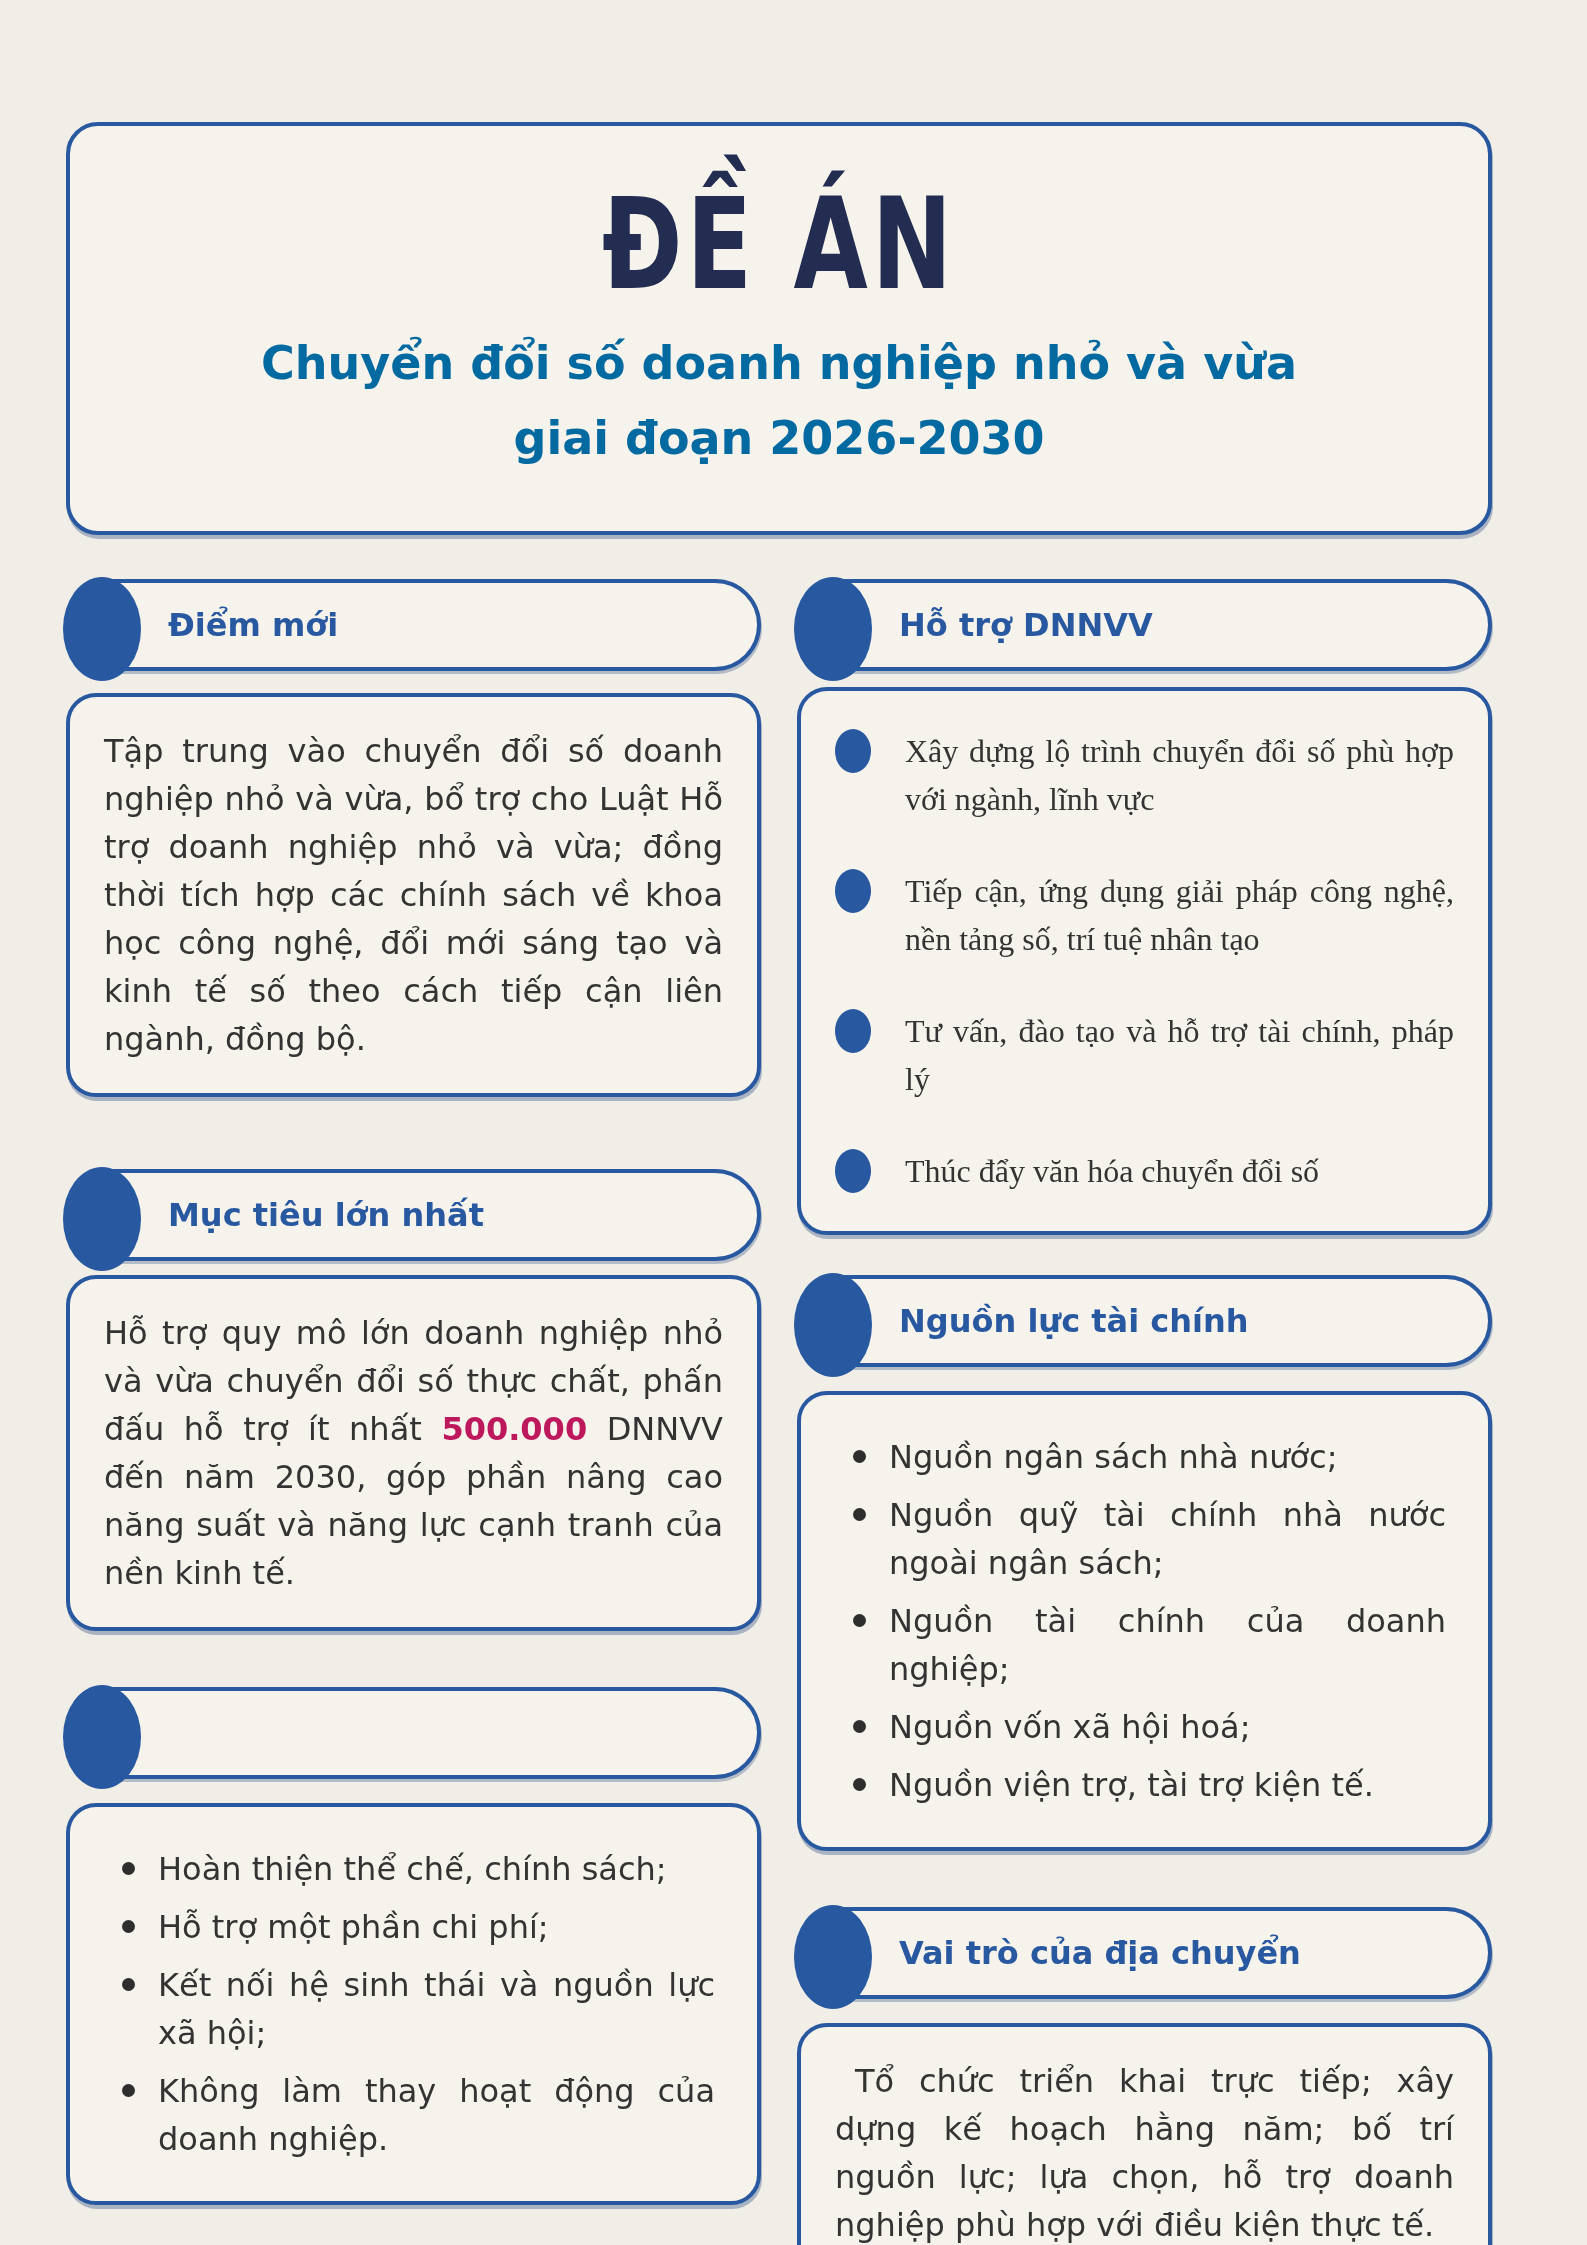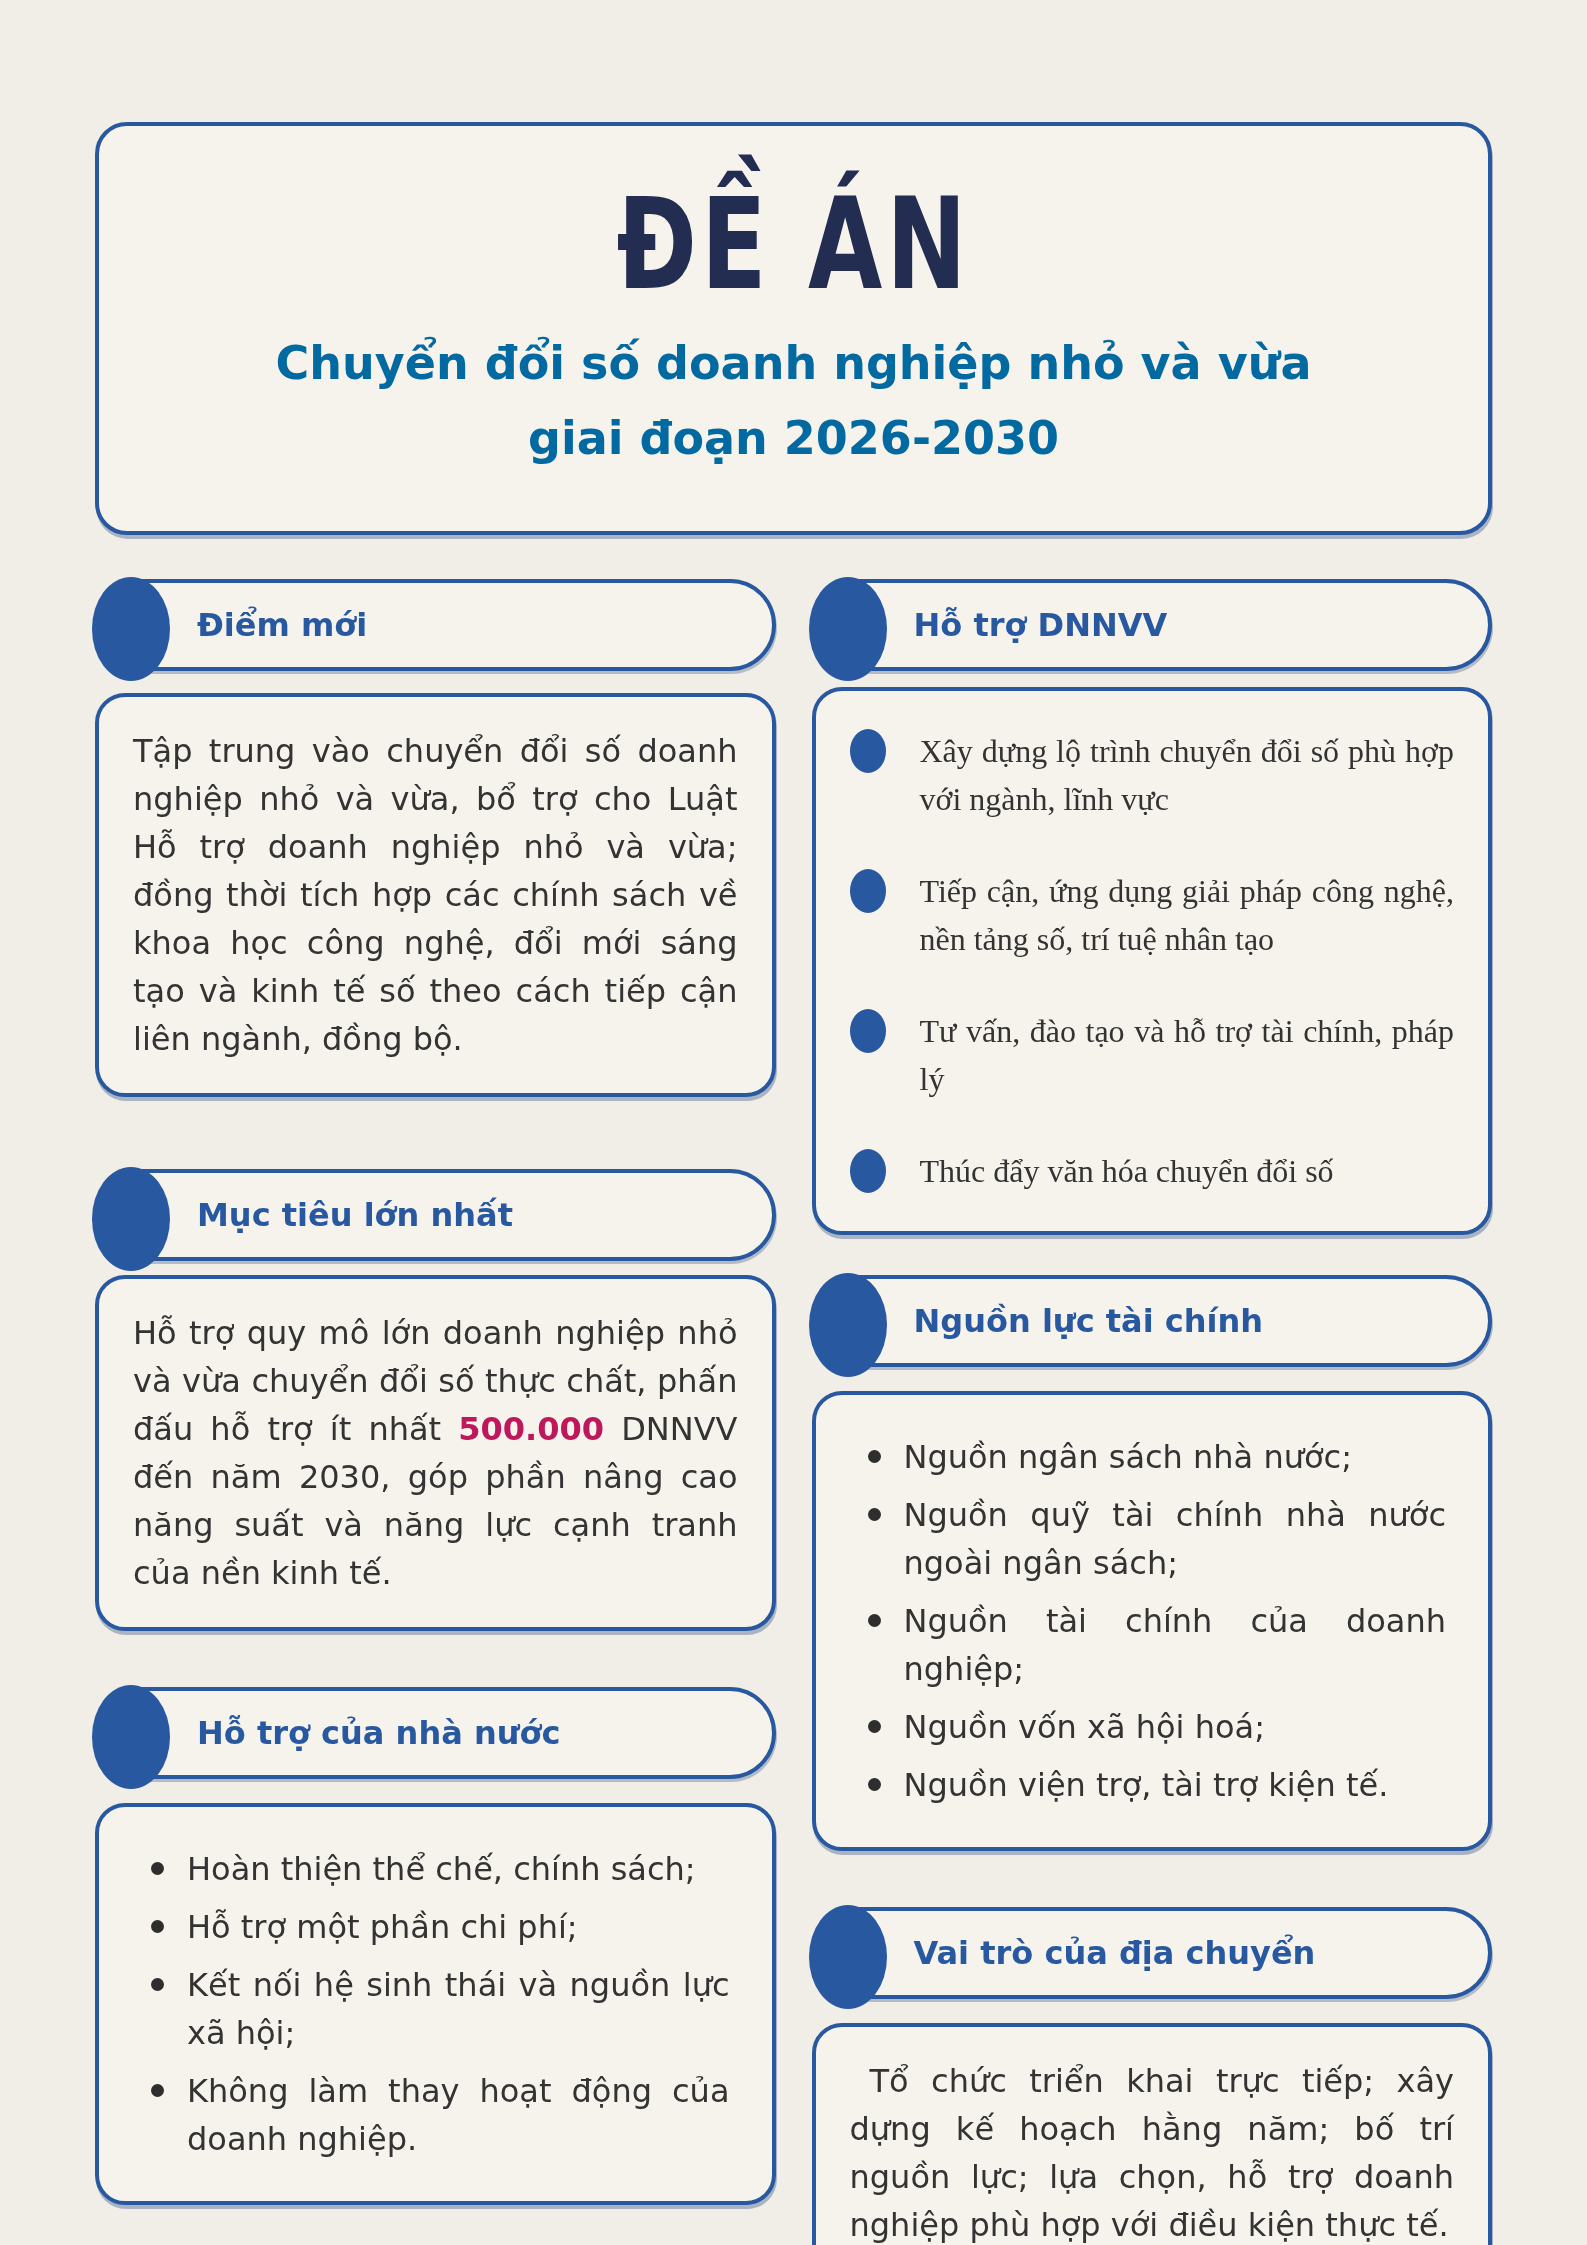--- a/index.html
+++ b/index.html
@@ -6,21 +6,21 @@
   body{background:#e9e6df;}
   .page{
     position:relative;
     width:1587px;height:2245px;
     margin:0 auto;
     background:#f1eee7;
     font-family:"DejaVu Sans","Liberation Sans",sans-serif;
     color:#333333;
     overflow:hidden;
     box-sizing:border-box;
-    padding:122px 95px 0 95px;
+    padding:122px 95px 0 66px;
   }
   .title-card{
     border:4px solid #2858a0;
     border-radius:32px;
     background:#f6f3ec;
     box-shadow:1px 4px 0 rgba(36,70,125,0.35);
     text-align:center;
     padding:48px 60px 56px 60px;
     box-sizing:border-box;
   }
@@ -162,21 +162,20 @@
       <div class="pill mt-pill">
         <span class="dot"></span>
         <span class="pill-label">Mục tiêu lớn nhất</span>
       </div>
       <div class="box mt-box-xs">
         <p><span>Hỗ trợ quy mô lớn doanh nghiệp nhỏ và vừa chuyển đổi số thực chất, phấn đấu hỗ trợ ít nhất </span><span class="bold-num">500.000</span><span> DNNVV đến năm 2030, góp phần nâng cao năng suất và năng lực cạnh tranh của nền kinh tế.</span></p>
       </div>
 
       <div class="pill mt-pill-md">
         <span class="dot"></span>
-        <span class="pill-label">Hỗ trợ của nhà nước</span>
       </div>
       <div class="box mt-box-md">
         <ul class="small-bullets">
           <li>Hoàn thiện thể chế, chính sách;</li>
           <li>Hỗ trợ một phần chi phí;</li>
           <li>Kết nối hệ sinh thái và nguồn lực xã hội;</li>
           <li>Không làm thay hoạt động của doanh nghiệp.</li>
         </ul>
       </div>
 

